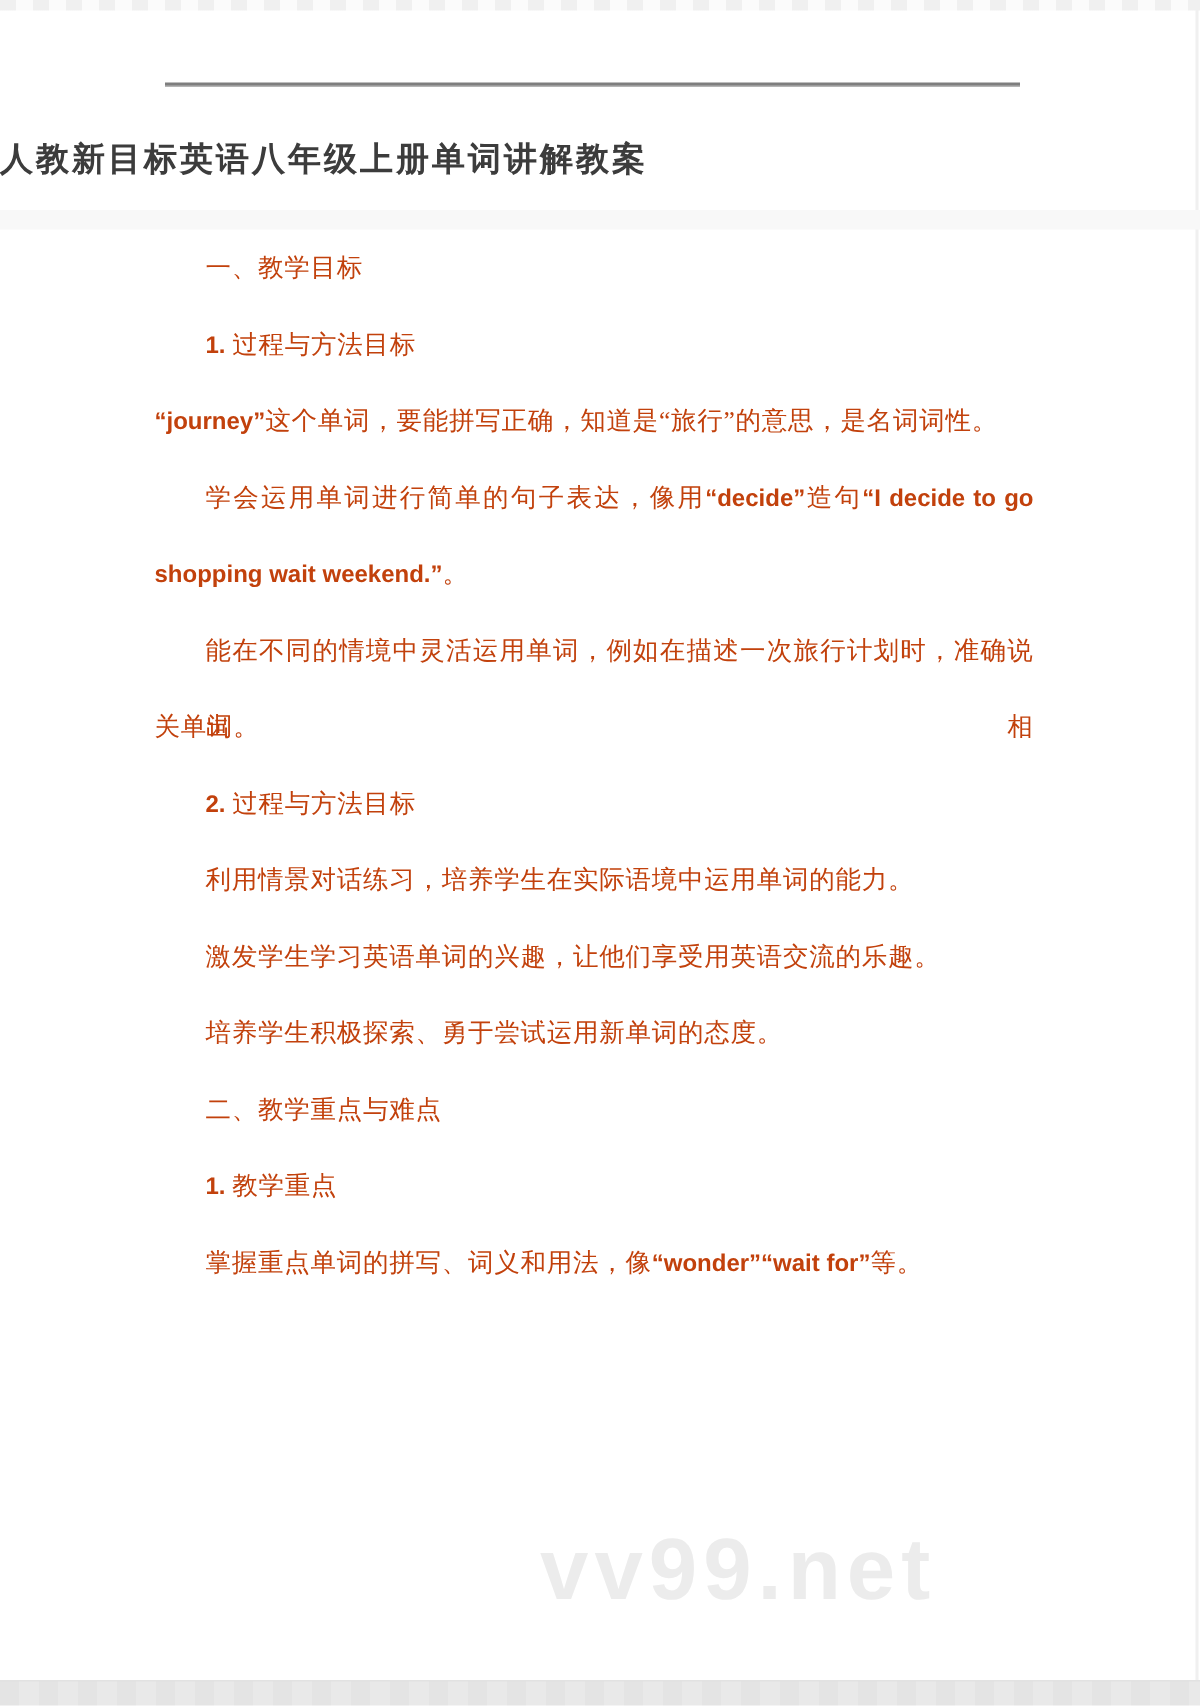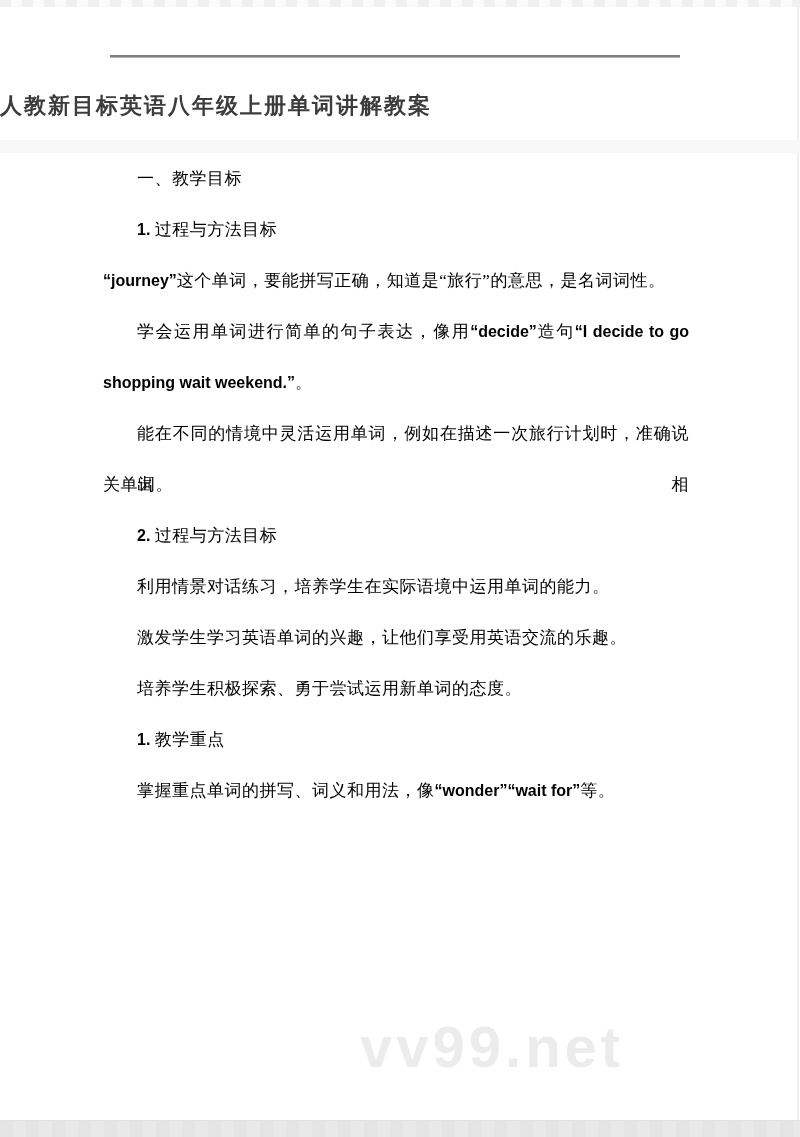--- a/index.html
+++ b/index.html
@@ -29,21 +29,21 @@
   }
   .doc-title {
     position: absolute; top: 91px; left: 0; width: 800px;
     text-align: left;
     font-size: 22px; font-weight: 600; letter-spacing: 2px;
     color: #3c3c3c;
     z-index: 2;
   }
   .doc-body {
     position: absolute; top: 153px; left: 103px; width: 586px;
-    font-size: 17px; color: #000000;
+    font-size: 17px; color: #c2410c;
     z-index: 2;
   }
   .line {
     height: 51px; line-height: 51px;
     letter-spacing: 0.5px;
   }
   .line.indent { padding-left: 34px; }
   .line.fill { text-align: justify; text-align-last: justify; }
   .en {
     font-family: "Liberation Sans", sans-serif;
@@ -87,19 +87,20 @@
     <div class="line indent"><span class="en">1. </span><span>过程与方法目标</span></div>
     <div class="line"><span class="en">“journey”</span><span>这个单词，要能拼写正确，知道是“旅行”的意思，是名词词性。</span></div>
     <div class="line indent fill"><span>学会运用单词进行简单的句子表达，像用</span><span class="en">“decide”</span><span>造句</span><span class="en">“I decide to go</span></div>
     <div class="line"><span class="en">shopping wait weekend.”</span><span>。</span></div>
     <div class="line indent fill"><span>能在不同的情境中灵活运用单词，例如在描述一次旅行计划时，准确说出相</span></div>
     <div class="line"><span>关单词。</span></div>
     <div class="line indent"><span class="en">2. </span><span>过程与方法目标</span></div>
     <div class="line indent"><span>利用情景对话练习，培养学生在实际语境中运用单词的能力。</span></div>
     <div class="line indent"><span>激发学生学习英语单词的兴趣，让他们享受用英语交流的乐趣。</span></div>
     <div class="line indent"><span>培养学生积极探索、勇于尝试运用新单词的态度。</span></div>
+    <div class="line indent"><span>二、教学重点与难点</span></div>
     <div class="line indent"><span class="en">1. </span><span>教学重点</span></div>
     <div class="line indent"><span>掌握重点单词的拼写、词义和用法，像</span><span class="en">“wonder”“wait for”</span><span>等。</span></div>
   </div>
 
 <div class="bottom-strip">
   <div class="texture"></div>
 </div>
 
 </body></html>

